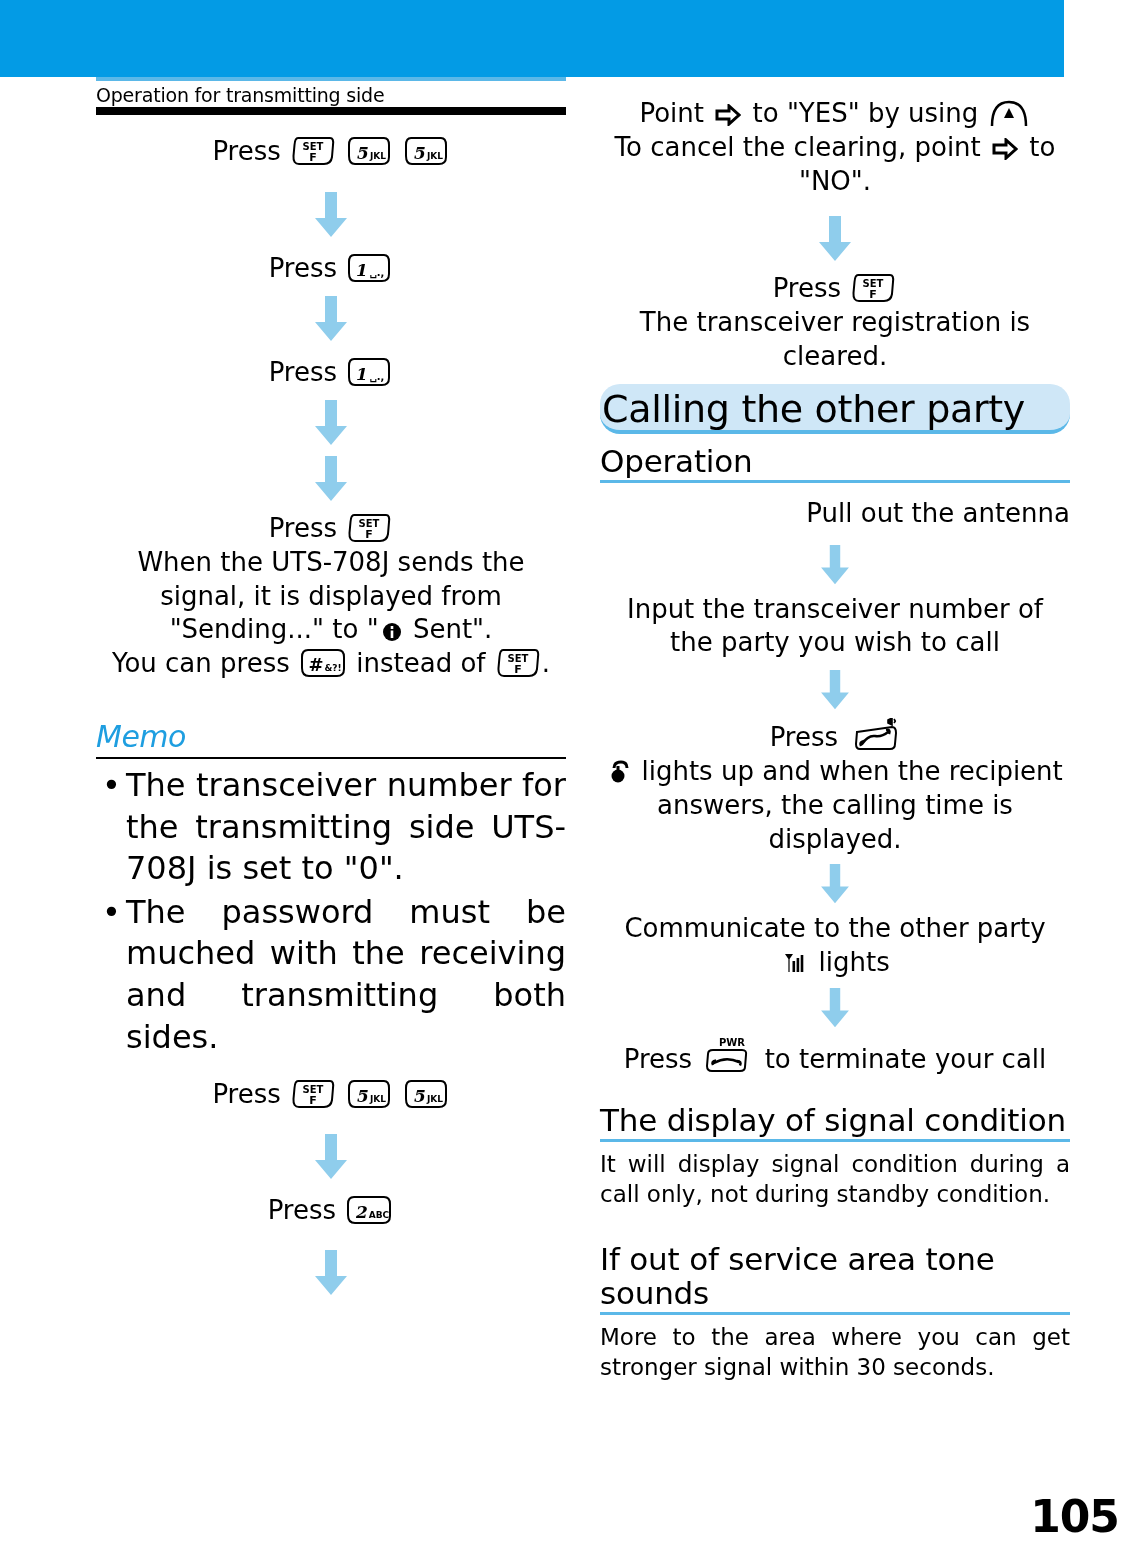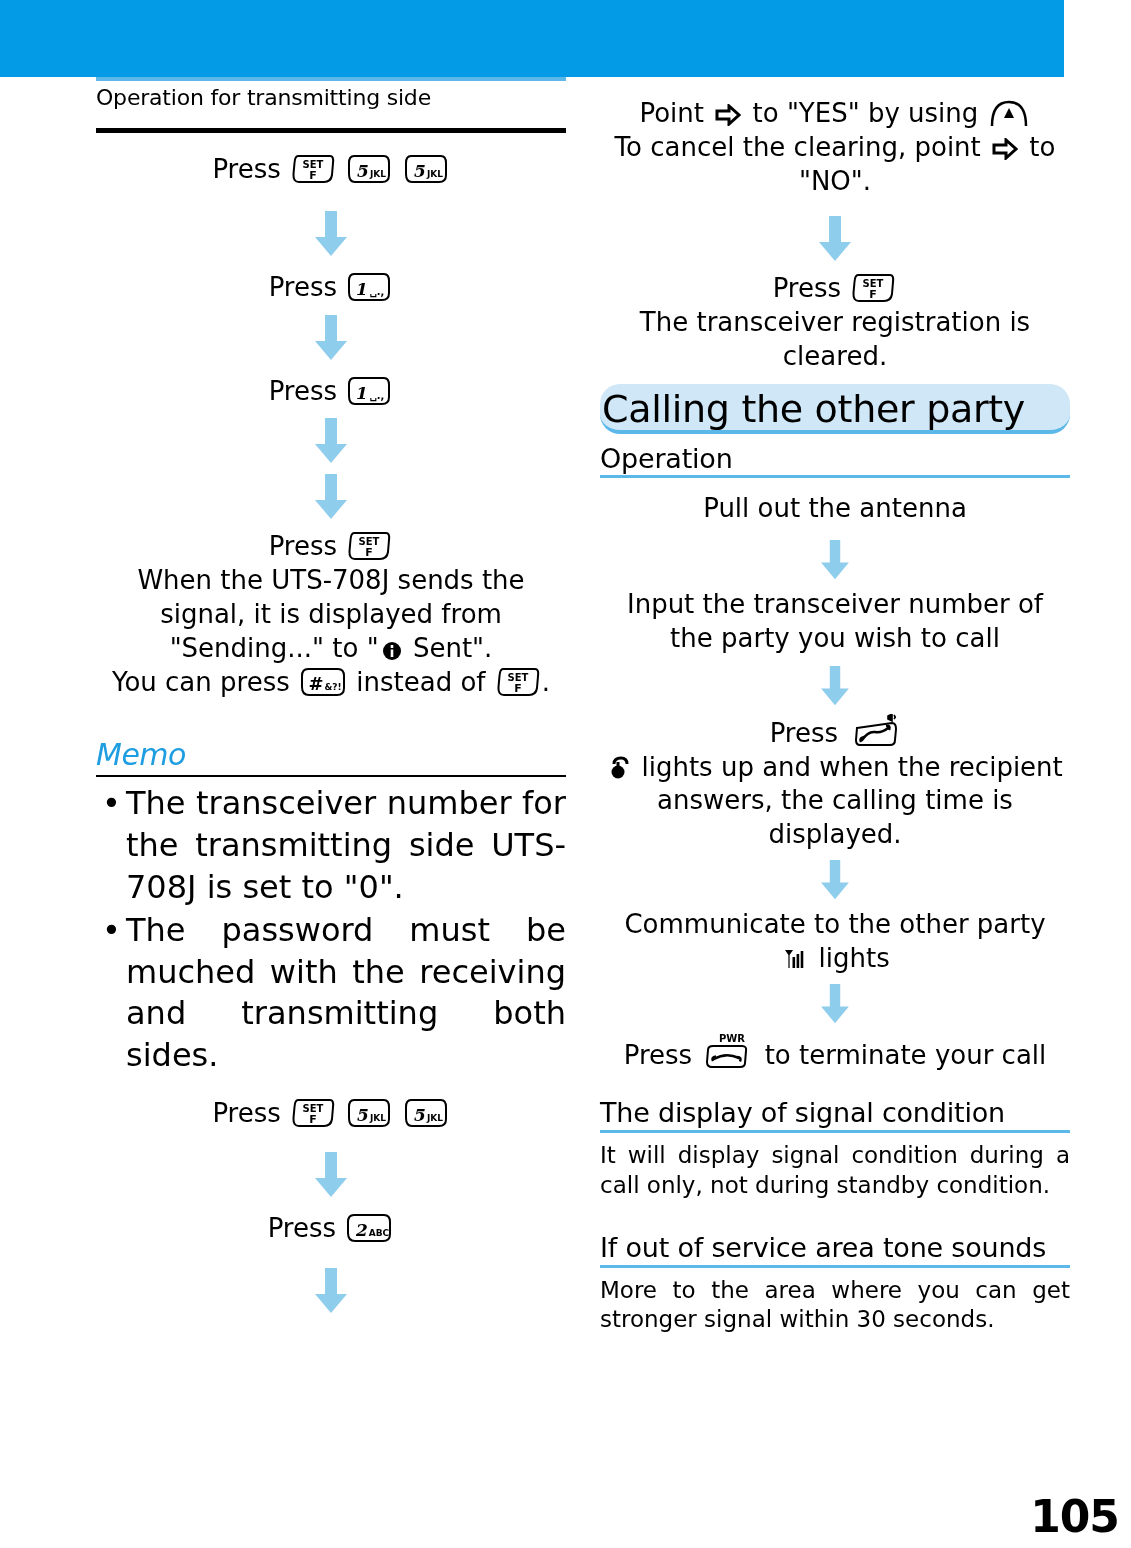--- a/index.html
+++ b/index.html
@@ -19,38 +19,38 @@
   
   .page{
     position:absolute;left:0;top:77px;width:1131px;height:1471px;
   }
   .col{
     position:absolute;top:0;width:470px;
   }
   .col-left{left:96px;}
   .col-right{left:600px;}
   .h2{
-    font-size:22px;line-height:1.14;
+    font-size:19px;line-height:1.14;
     letter-spacing:-0.2px;
     border-top:4px solid #5bb8e8;
-    border-bottom:5px solid #000000;
-    padding:4px 0 18px 0;
+    border-bottom:8px solid #000000;
+    padding:4px 0 0 0;
     white-space:pre-line;
   }
   .h1-band{
     background:#cfe7f7;
     font-size:38px;line-height:1.0;
     padding:6px 2px 2px 2px;
     border-bottom:4px solid #5bb8e8;
     letter-spacing:-0.3px;
     margin-top:10px;
     border-radius:20px;
   }
   .h3{
-    font-size:27px;line-height:1.1;
+    font-size:31px;line-height:1.1;
     border-bottom:3px solid #5bb8e8;
     padding:4px 0 2px 0;
     letter-spacing:-0.2px;
   }
   .h-memo{
     font-size:30px;
     font-style:italic;
     color:#1e9ee0;
     border-bottom:2px solid #000;
     padding:2px 0 3px 0;
@@ -335,21 +335,21 @@
         </span>
       </div>
       <div>The transceiver registration is</div>
       <div>cleared.</div>
     </div>
 
     <div class="h1-band">Calling the other party</div>
 
     <div class="h3" style="margin-top:6px;">Operation</div>
 
-    <div class="step" style="">Pull out the antenna</div>
+    <div class="step" style="text-align:right;">Pull out the antenna</div>
 
     <div class="arrow-wrap sm" style="margin-top:14px;">
       <svg class="arrow" width="30" height="40" viewBox="0 0 34 46">
           <path d="M11 0 H23 V26 H33 L17 45 L1 26 H11 Z" fill="#8fcdec"></path>
         </svg>
     </div>
 
     <div class="step tight">
       <div>Input the transceiver number of</div>
       <div>the party you wish to call</div>

